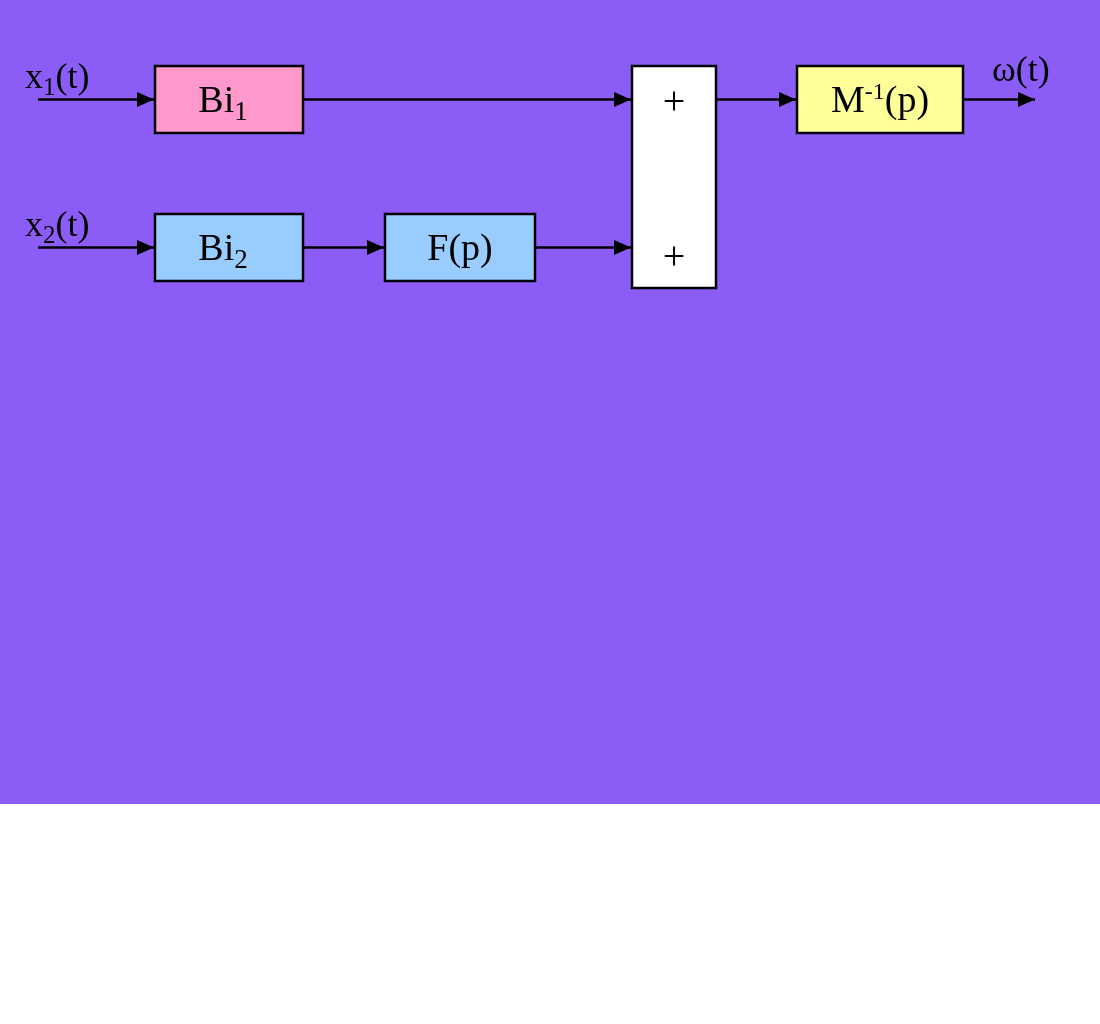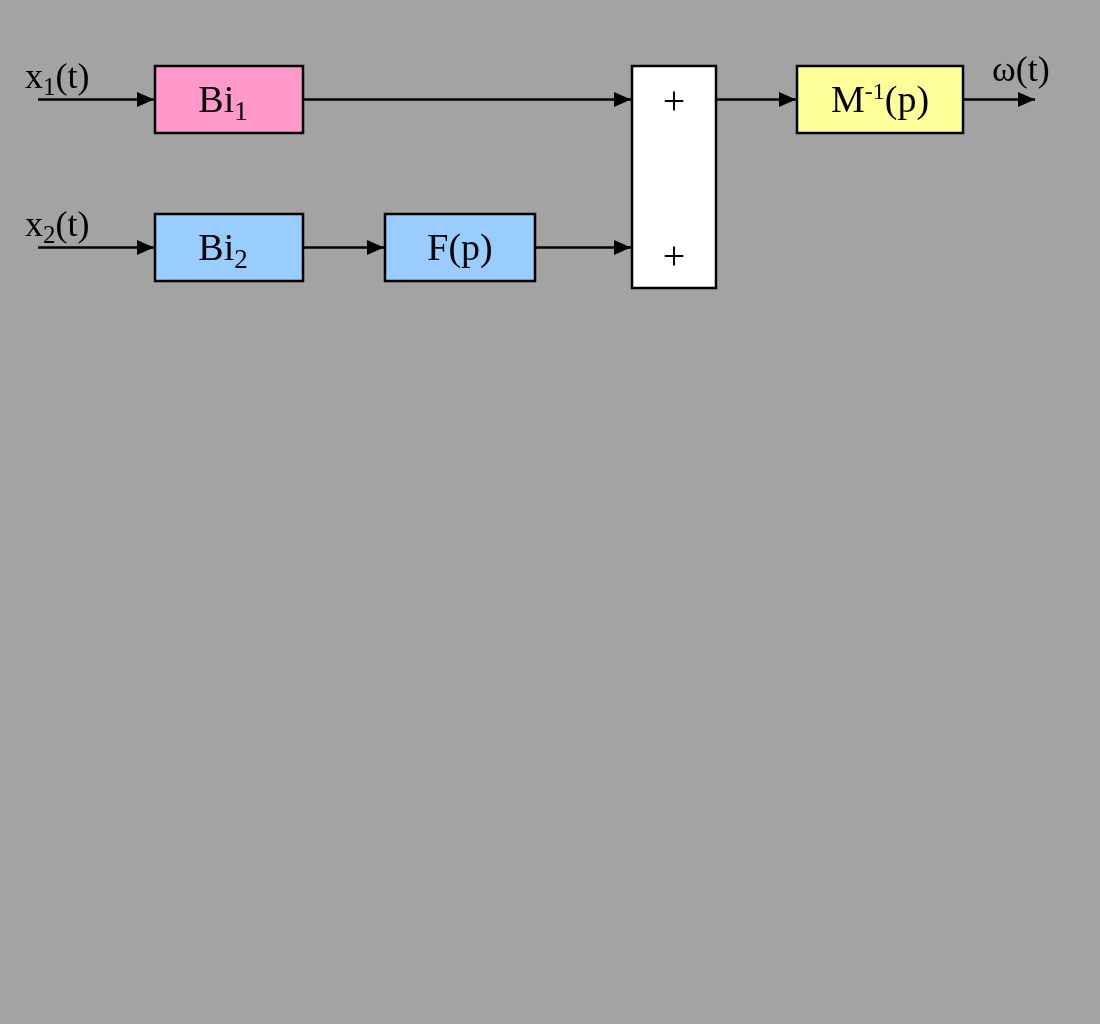--- a/index.html
+++ b/index.html
@@ -1,21 +1,21 @@
 <!DOCTYPE html>
 <html><head>
 <meta charset="utf-8">
 <style>
   html, body { margin: 0; padding: 0; }
   body { background: #ffffff; }
   .page {
     position: relative;
     width: 1100px;
-    height: 1024px;
-    background: #a3a3a3;
+    height: 804px;
+    background: #8b5cf6;
     overflow: hidden;
   }
   svg { display: block; }
   .io-label {
     font-family: "Liberation Serif", "DejaVu Serif", serif;
     font-size: 36px;
     fill: #000000;
   }
   .io-sub { font-size: 25px; }
   .block-label {

